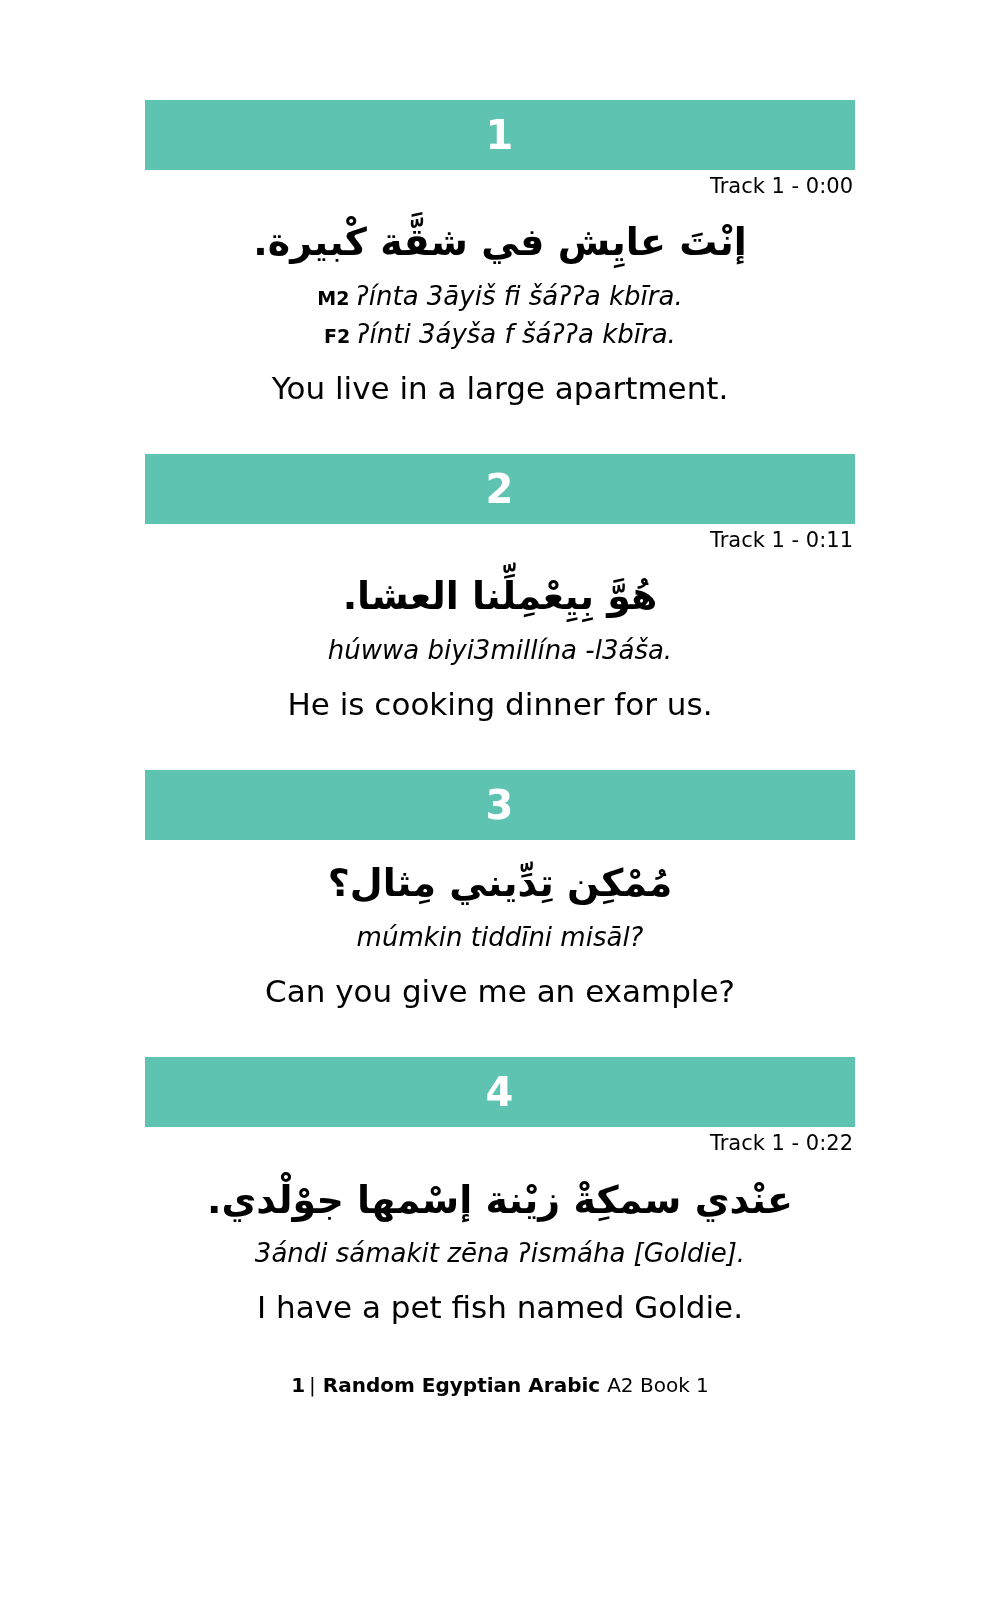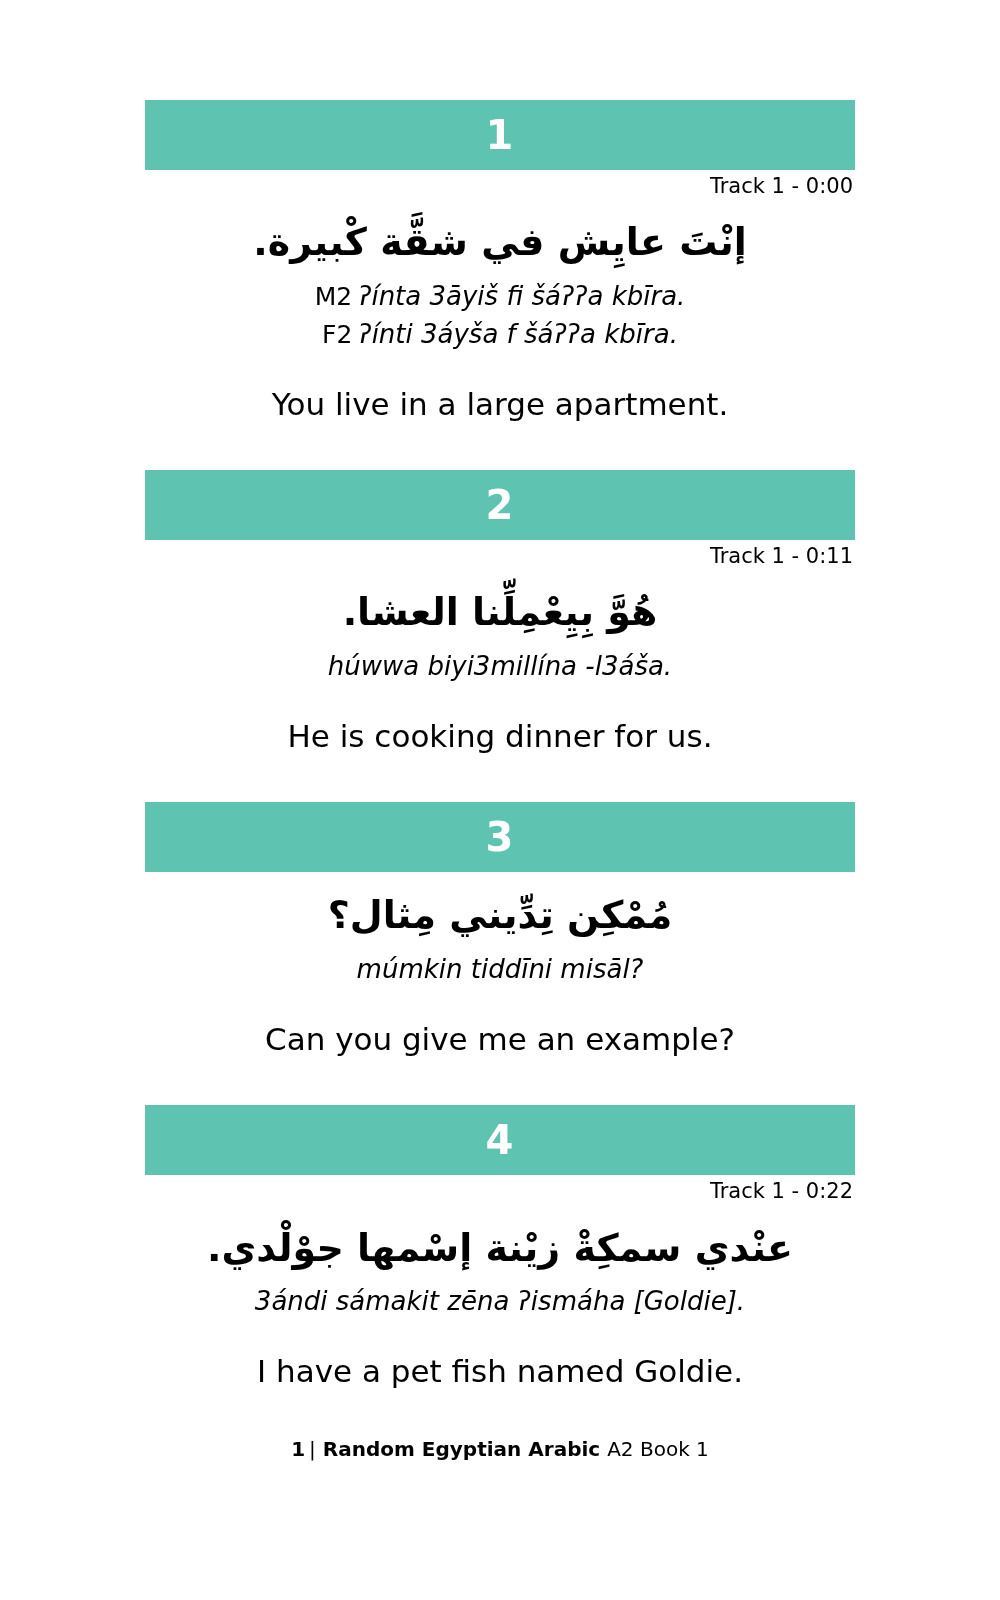--- a/index.html
+++ b/index.html
@@ -50,29 +50,29 @@
   }
   .translit {
     text-align: center;
     font-size: 26px;
     line-height: 1.35;
     margin-top: 3px;
   }
   .translit .translit-text { font-style: italic; }
   .translit .speaker {
     font-style: normal;
-    font-weight: normal;
-    font-size: 25px;
+    font-weight: bold;
+    font-size: 19px;
     margin-right: 6px;
   }
   .english {
     text-align: center;
     font-size: 31px;
     line-height: 1.3;
-    margin-top: 32px;
+    margin-top: 16px;
   }
   .footer {
     text-align: center;
     font-size: 20px;
     margin-top: 16px;
   }
   .footer .pg { font-weight: bold; }
   .footer .sep { font-weight: 400; margin: 0 7px 0 4px; }
   .footer .title { font-weight: bold; margin-right: 7px; }
   .footer .subtitle { font-weight: 400; }

